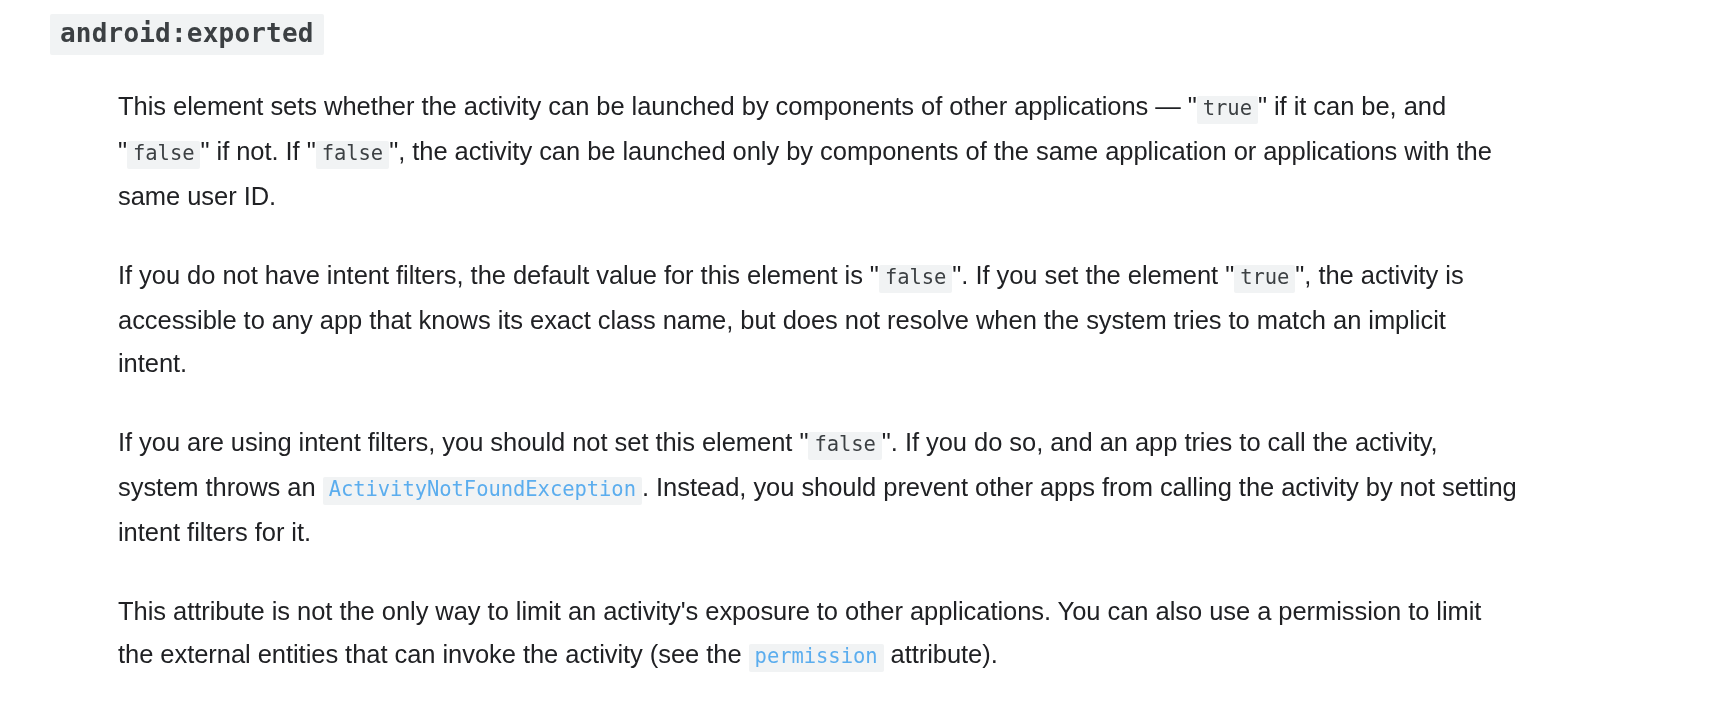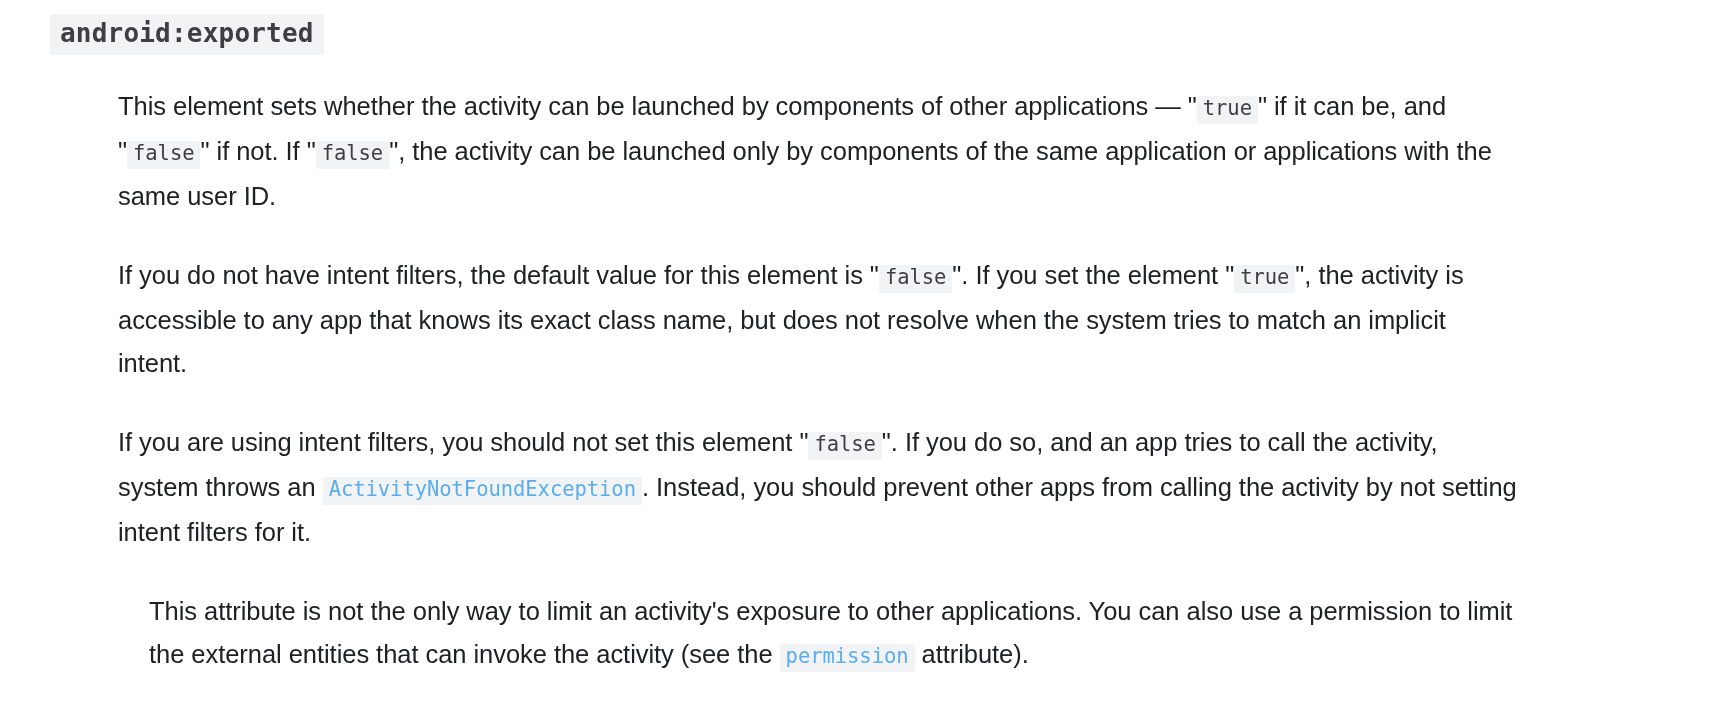--- a/index.html
+++ b/index.html
@@ -46,21 +46,21 @@
   }
 
   .para {
     margin: 0 0 36px 0;
     font-size: 25.5px;
     line-height: 43px;
     color: #202124;
     font-weight: 400;
     letter-spacing: -0.05px;
   }
-  .para:last-child { margin-bottom: 0; margin-left: 31px; }
+  .para:last-child { margin-bottom: 0; }
 
   
   code.code {
     font-family: "DejaVu Sans Mono", "Liberation Mono", monospace;
     font-size: 20.5px;
     background: #f1f3f4;
     color: #3c4043;
     padding: 0 6px 4px 6px;
     border-radius: 2px;
     white-space: nowrap;

